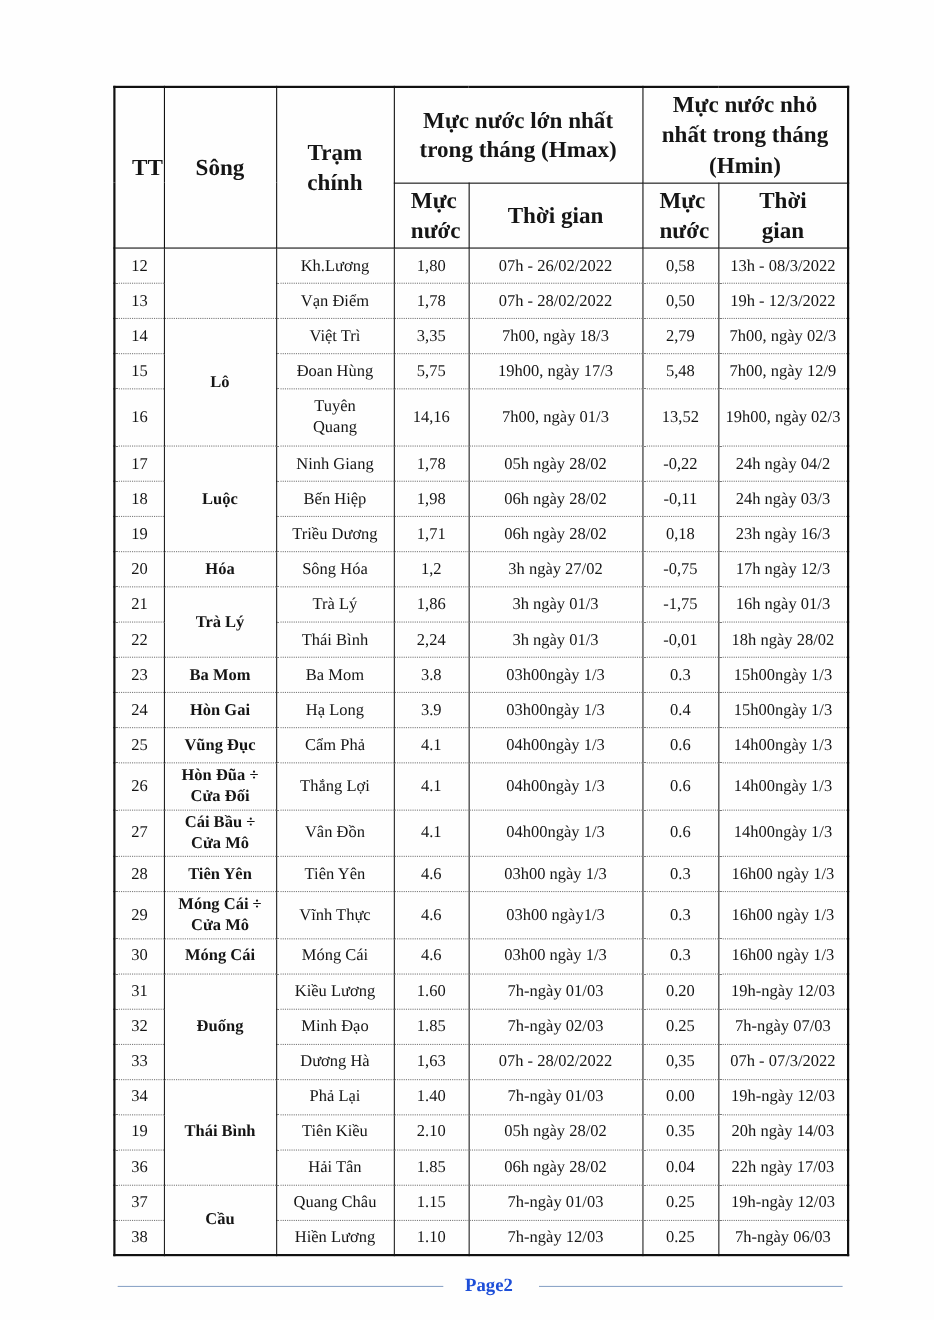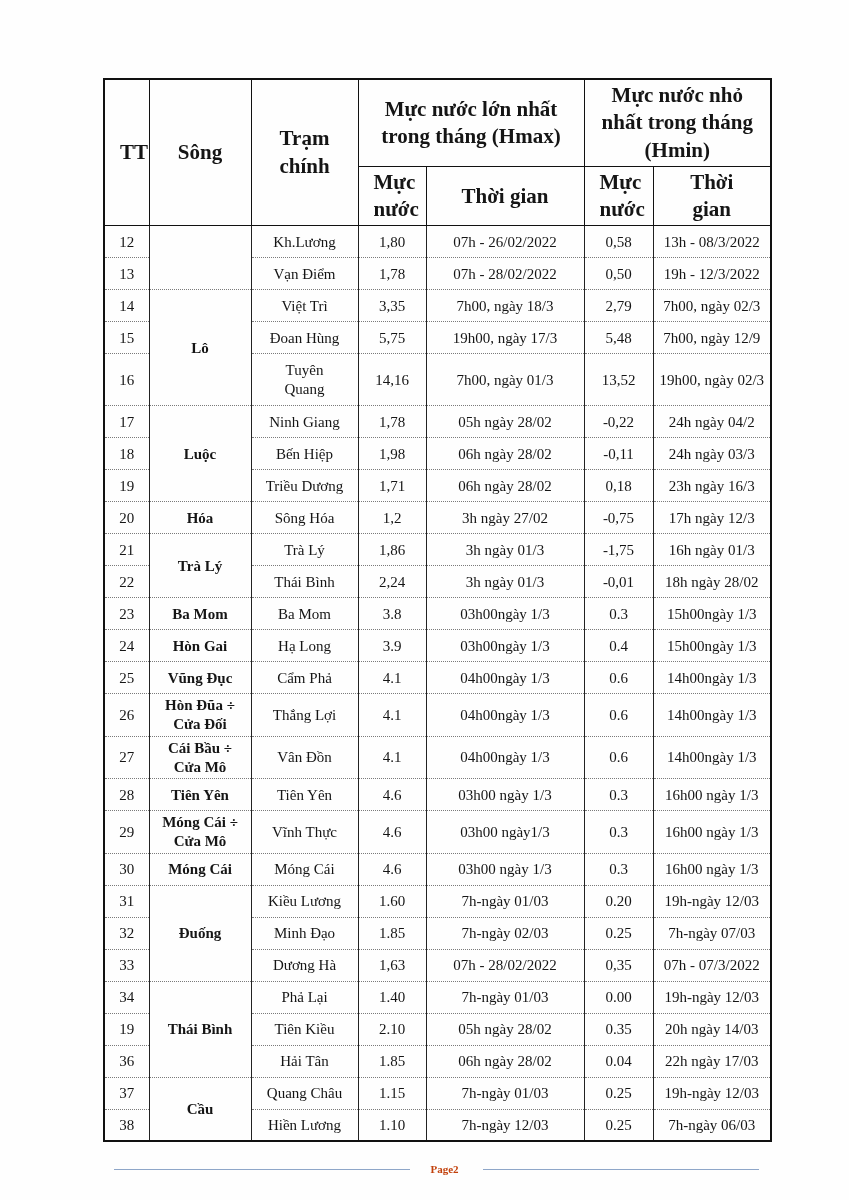--- a/index.html
+++ b/index.html
@@ -65,22 +65,22 @@
   }
   .footer .rule {
     height: 0;
     border-top: 1px solid #8ea6c8;
     flex: none;
   }
   .footer .rule-left  { width: 296px; margin-right: 20px; }
   .footer .rule-right { width: 276px; margin-left: 24px; }
   .footer .page-label {
     font-weight: bold;
-    font-size: 11px;
-    color: #c2410c;
+    font-size: 17px;
+    color: #1d4ed8;
     white-space: nowrap;
     text-align: center;
   }
 </style>
 </head>
 <body>
 
 <div class="page">
 
   <table class="wl">

